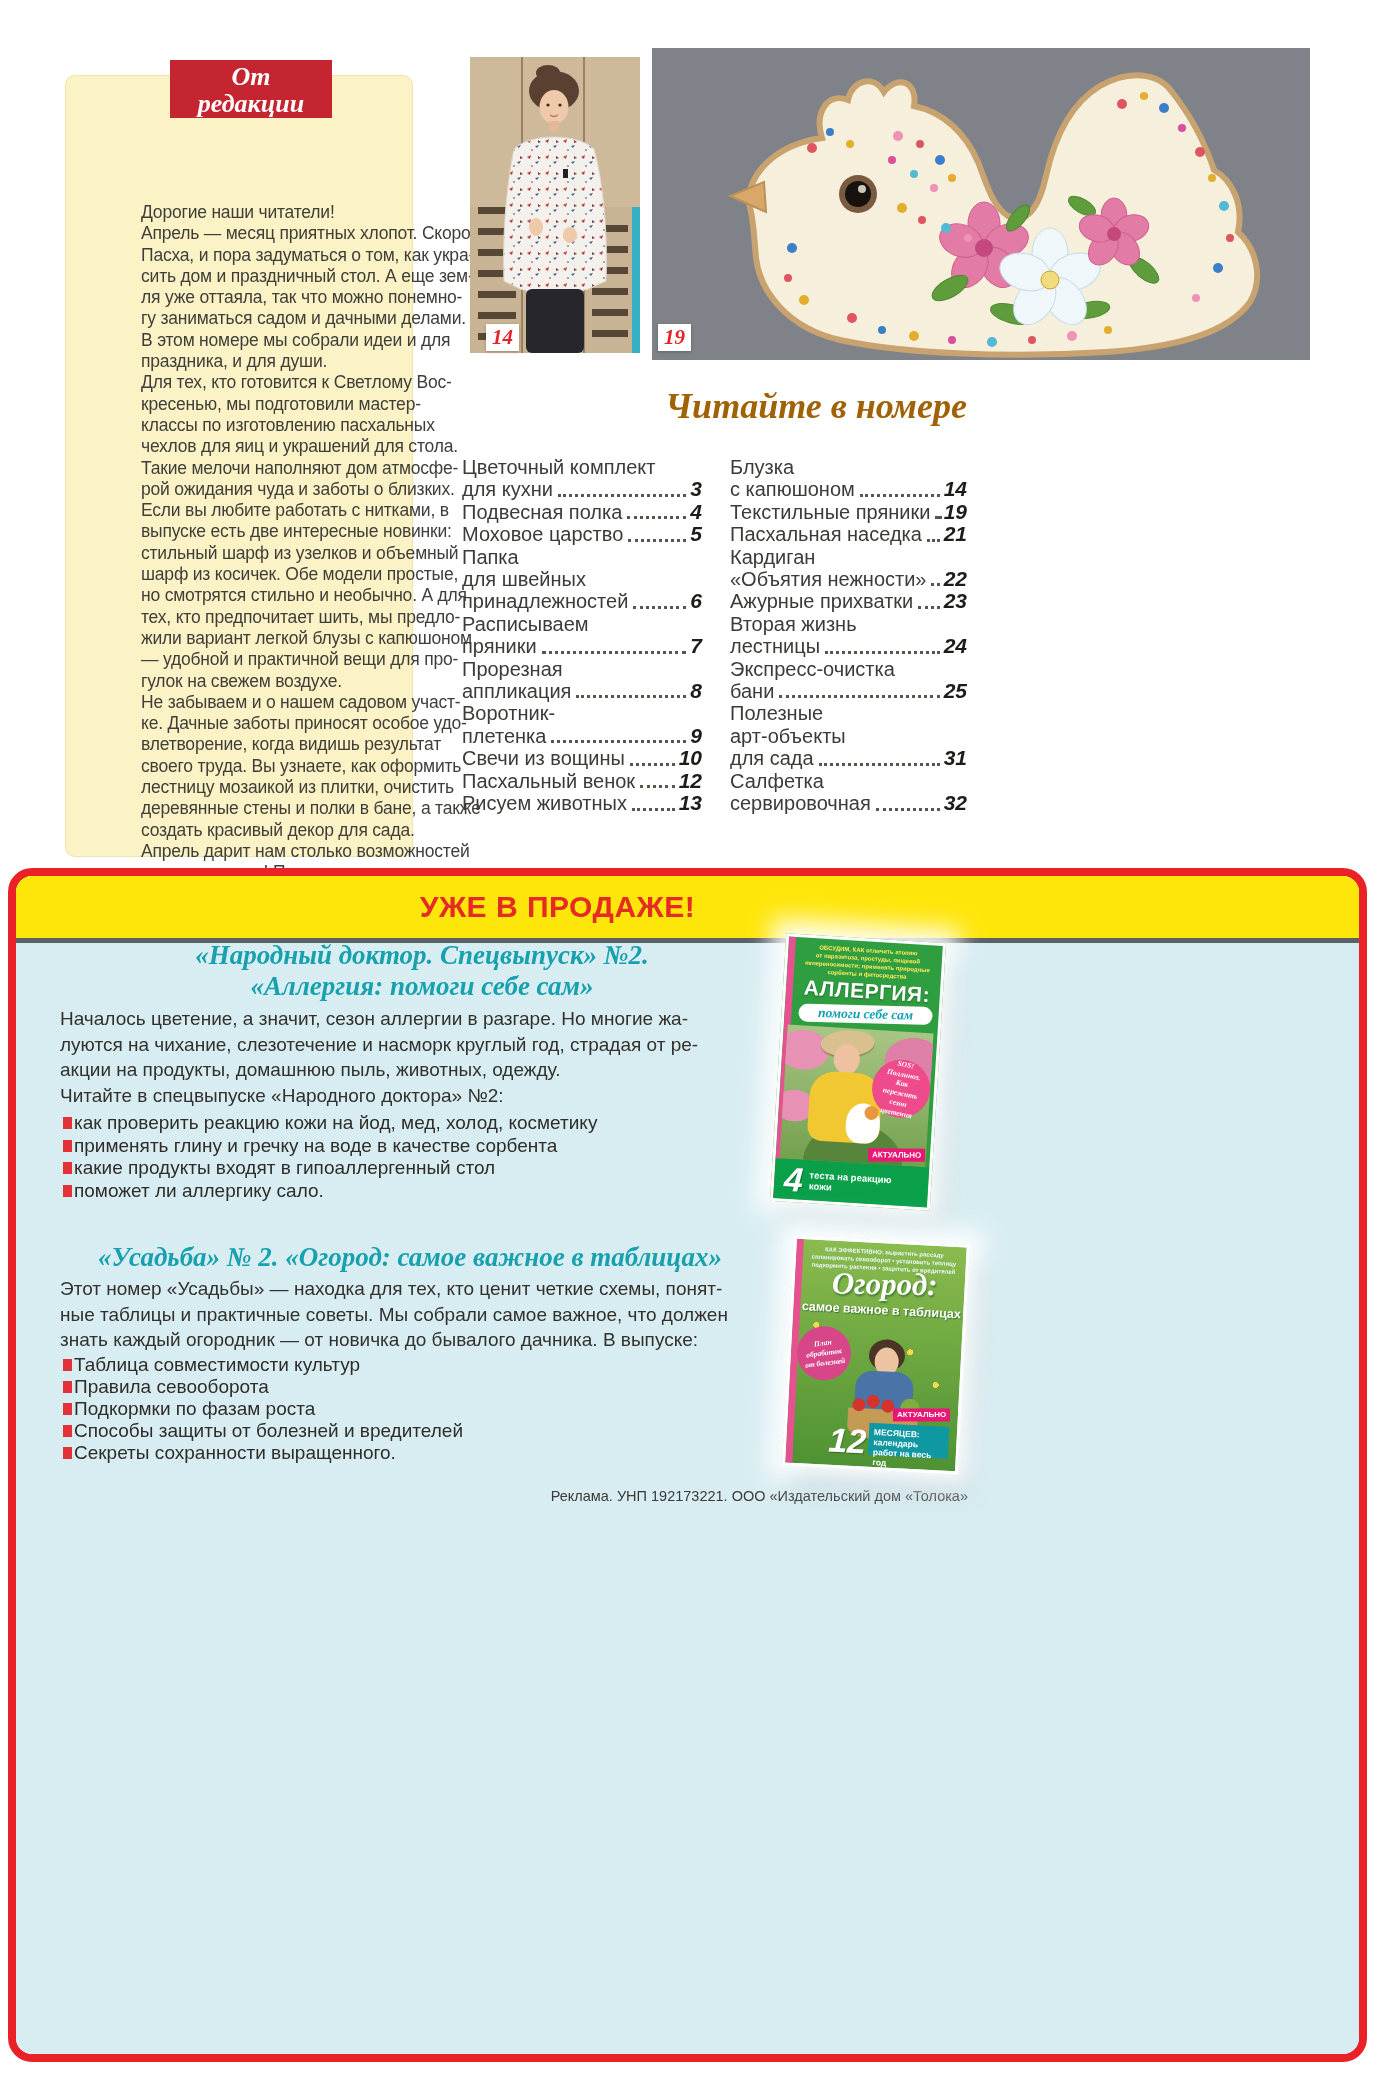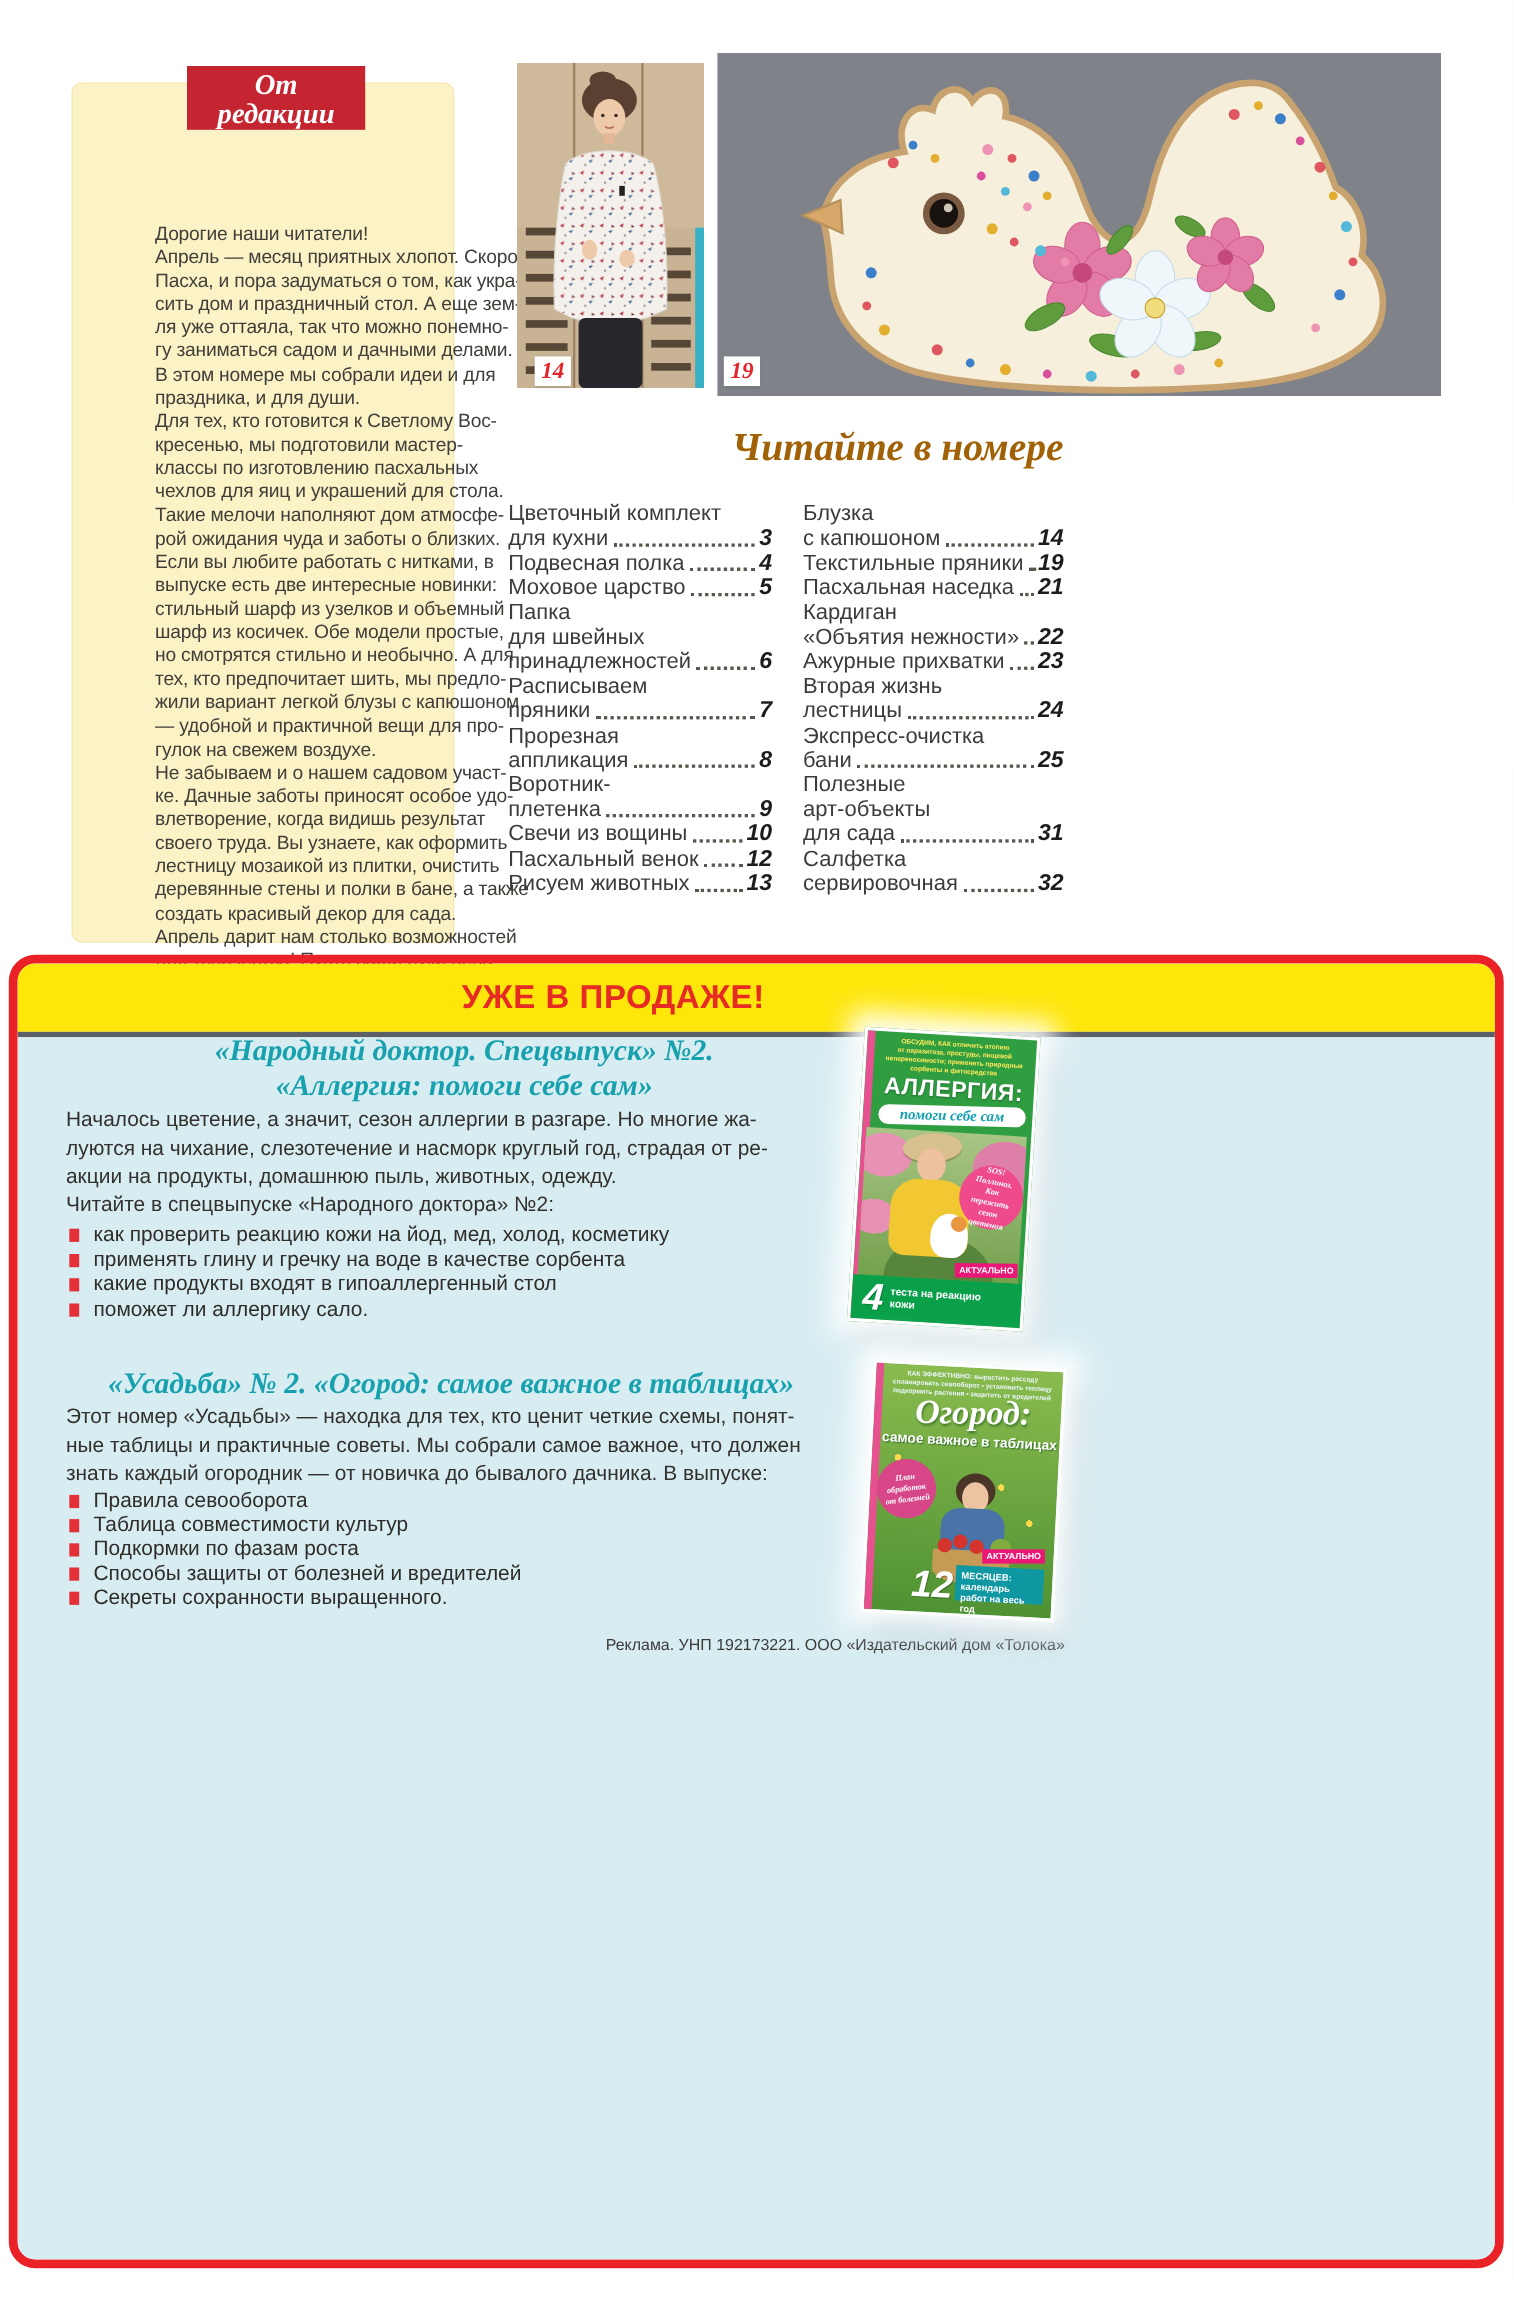--- a/index.html
+++ b/index.html
@@ -48,21 +48,21 @@
 
   .ad-h1{position:absolute;left:60px;top:940px;width:724px;text-align:center;z-index:2;
          color:#17a0ae;font:italic 700 27px/31px "Liberation Serif",serif;}
   .ad-h2{position:absolute;left:48px;top:1242px;width:724px;text-align:center;z-index:2;
          color:#17a0ae;font:italic 700 27px/31px "Liberation Serif",serif;}
   .ad-par{position:absolute;left:60px;width:740px;z-index:2;color:#33312d;
           font-size:19px;line-height:25.5px;}
   .ad-par1{top:1006px;} .ad-par2{top:1276px;}
   .ad-bullets{position:absolute;left:63px;width:720px;z-index:2;color:#2f2d29;font-size:19px;}
   .ad-bullets1{top:1112px;} .ad-bullets2{top:1354px;}
-  .bullet-row{display:flex;gap:13px;line-height:22.5px;height:22.5px;}
+  .bullet-row{display:flex;gap:2px;line-height:22.5px;height:22.5px;}
   .ad-bullets2 .bullet-row{line-height:22px;height:22px;}
   .bullet-sq{width:9px;height:12px;background:#e43138;margin-top:5px;flex:0 0 auto;}
   .ad-legal{position:absolute;left:60px;top:1488px;width:908px;text-align:right;z-index:2;
             font-size:14.5px;color:#3a3a38;}
 
   
   .cover{position:absolute;z-index:3;border:3px solid #fff;box-sizing:border-box;overflow:hidden;
          box-shadow:0 0 24px 14px rgba(255,255,255,.95),10px 16px 24px rgba(70,110,130,.35);}
   .cover1{left:778px;top:938px;width:160px;height:268px;transform:rotate(3.5deg);background:#2f9e41;}
   .cover2{left:788px;top:1240px;width:176px;height:230px;transform:rotate(3deg);
@@ -593,26 +593,26 @@
   <div>Этот номер «Усадьбы» — находка для тех, кто ценит четкие схемы, понят-</div>
       <div>ные таблицы и практичные советы. Мы собрали самое важное, что должен</div>
       <div>знать каждый огородник — от новичка до бывалого дачника. В выпуске:</div>
     </div>
 
   <div class="ad-bullets ad-bullets2">
 
 
       <div class="bullet-row">
         <span class="bullet-sq"></span>
+        <span>Таблица совместимости культур</span>
+      </div>
+
+      <div class="bullet-row">
+        <span class="bullet-sq"></span>
         <span>Правила севооборота</span>
-      </div>
-
-      <div class="bullet-row">
-        <span class="bullet-sq"></span>
-        <span>Таблица совместимости культур</span>
       </div>
 
       <div class="bullet-row">
         <span class="bullet-sq"></span>
         <span>Подкормки по фазам роста</span>
       </div>
 
       <div class="bullet-row">
         <span class="bullet-sq"></span>
         <span>Способы защиты от болезней и вредителей</span>

